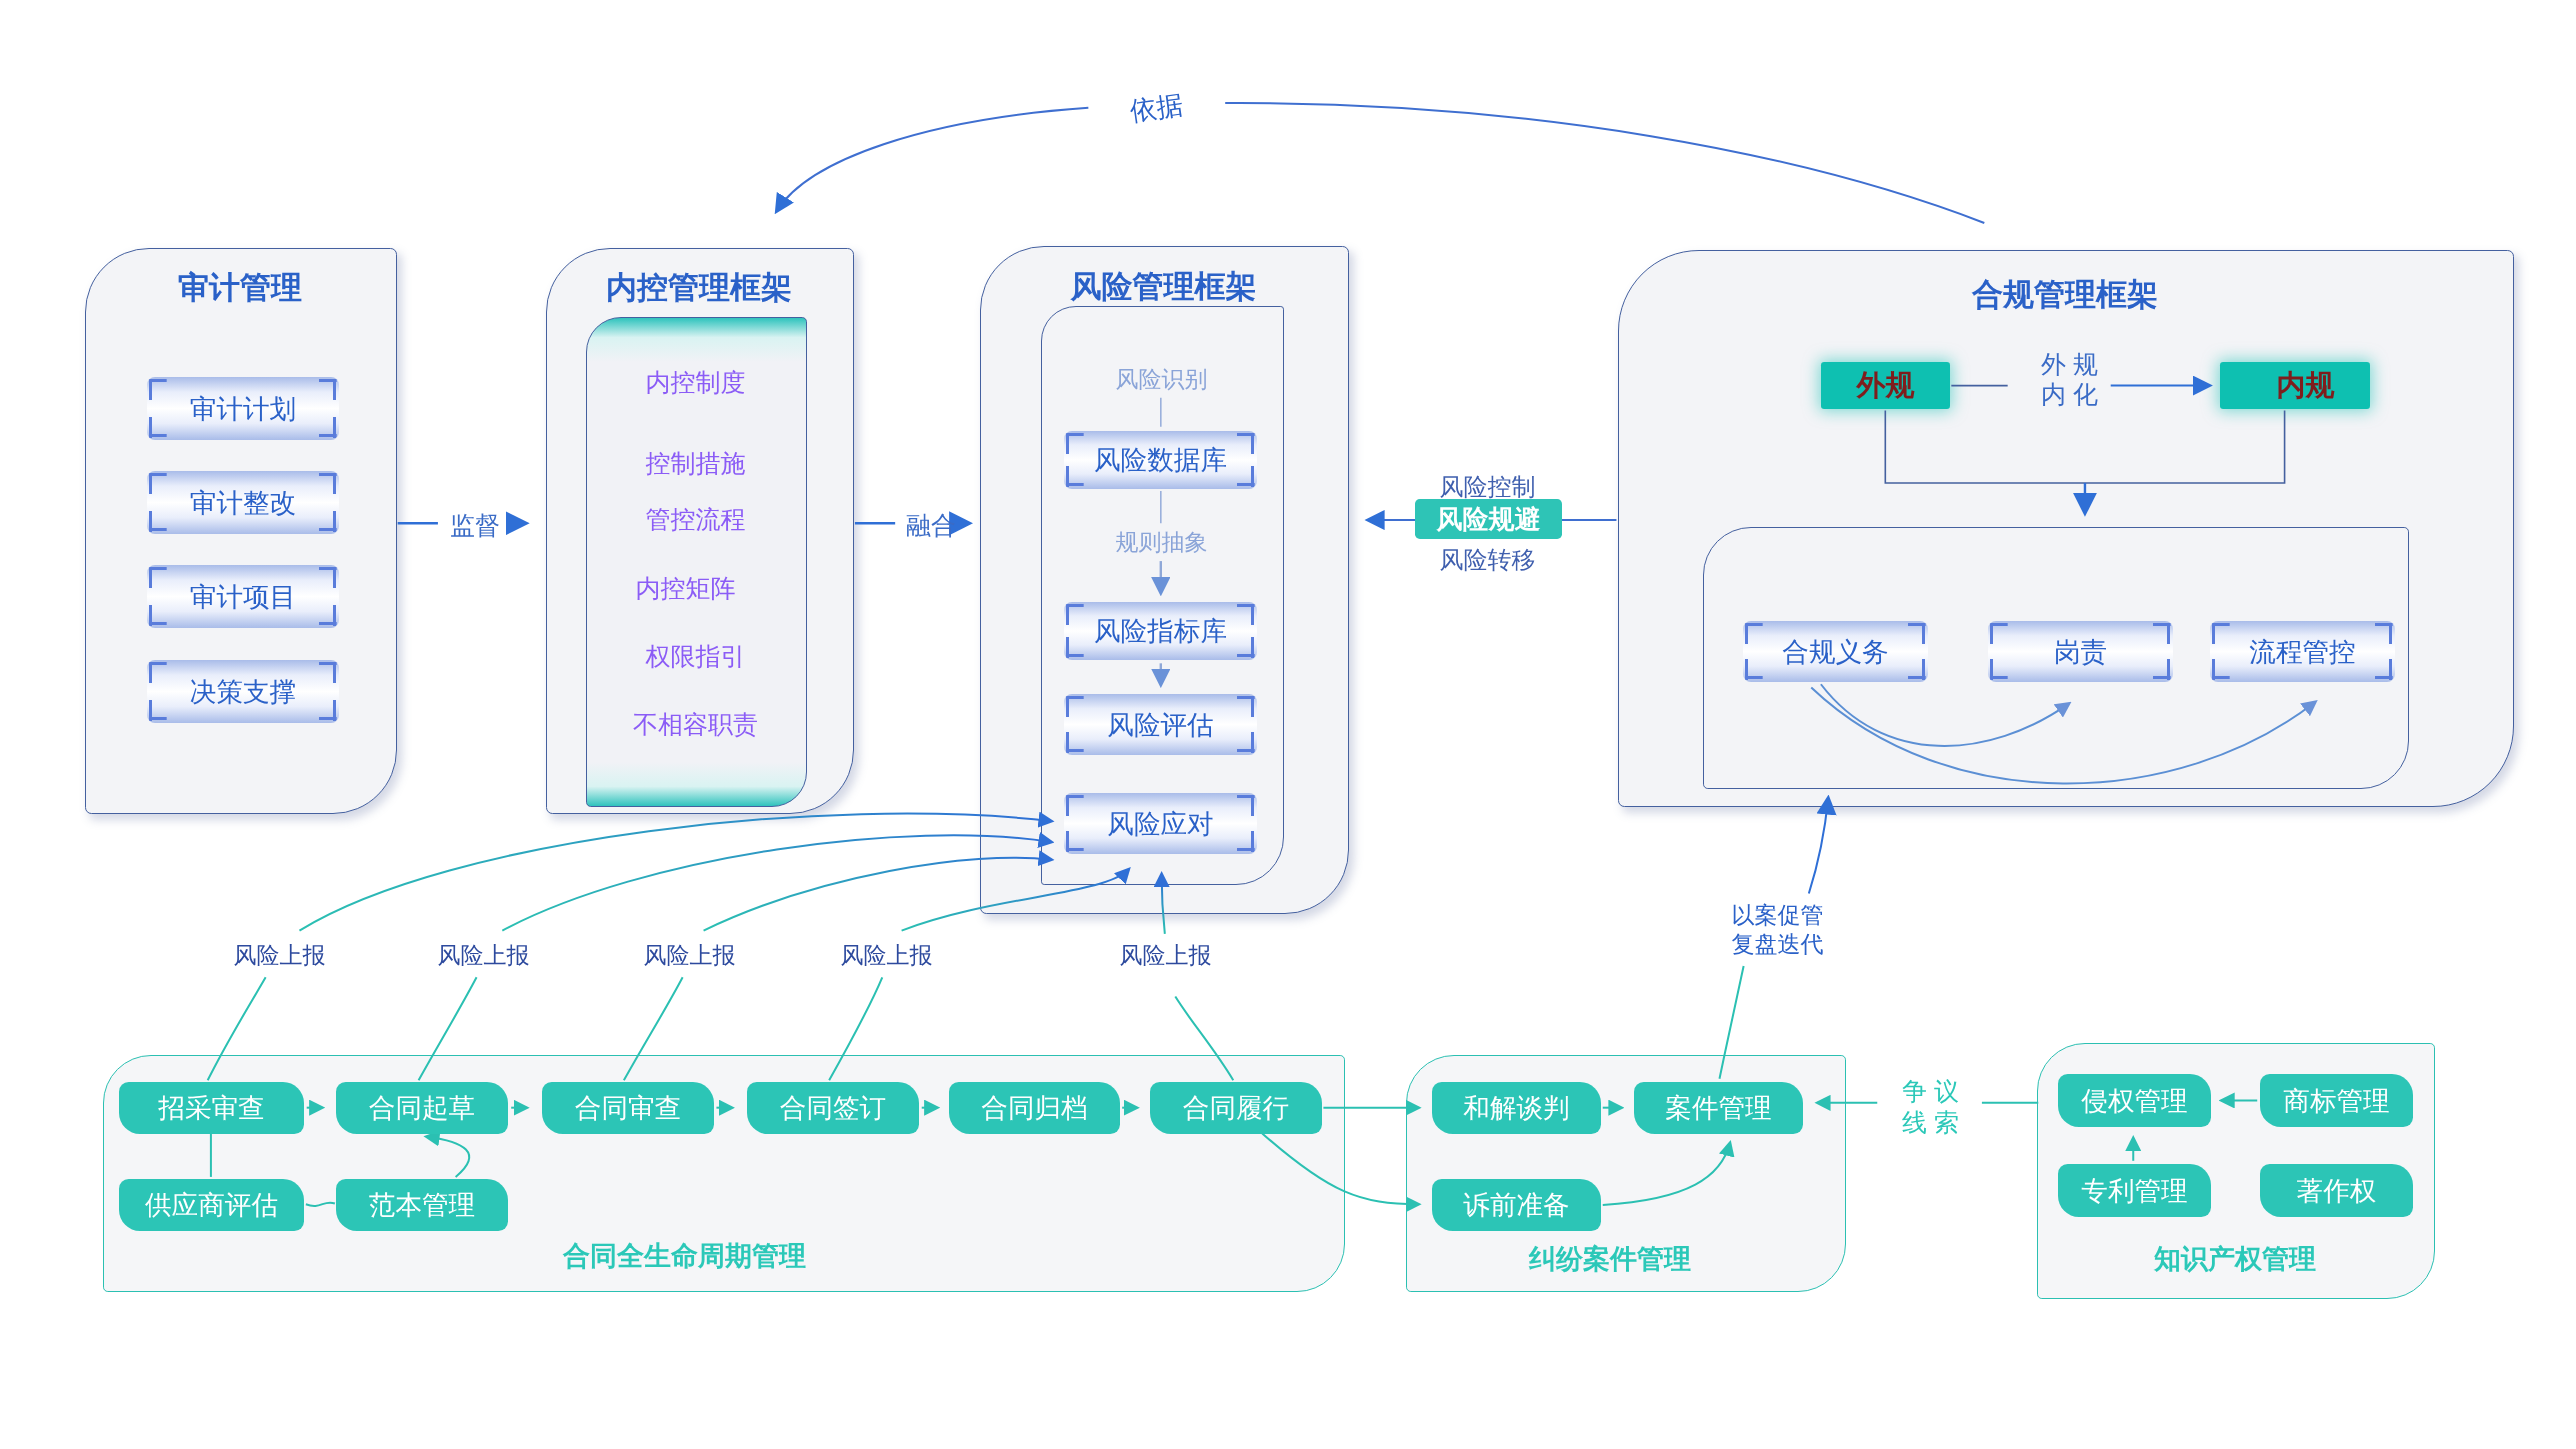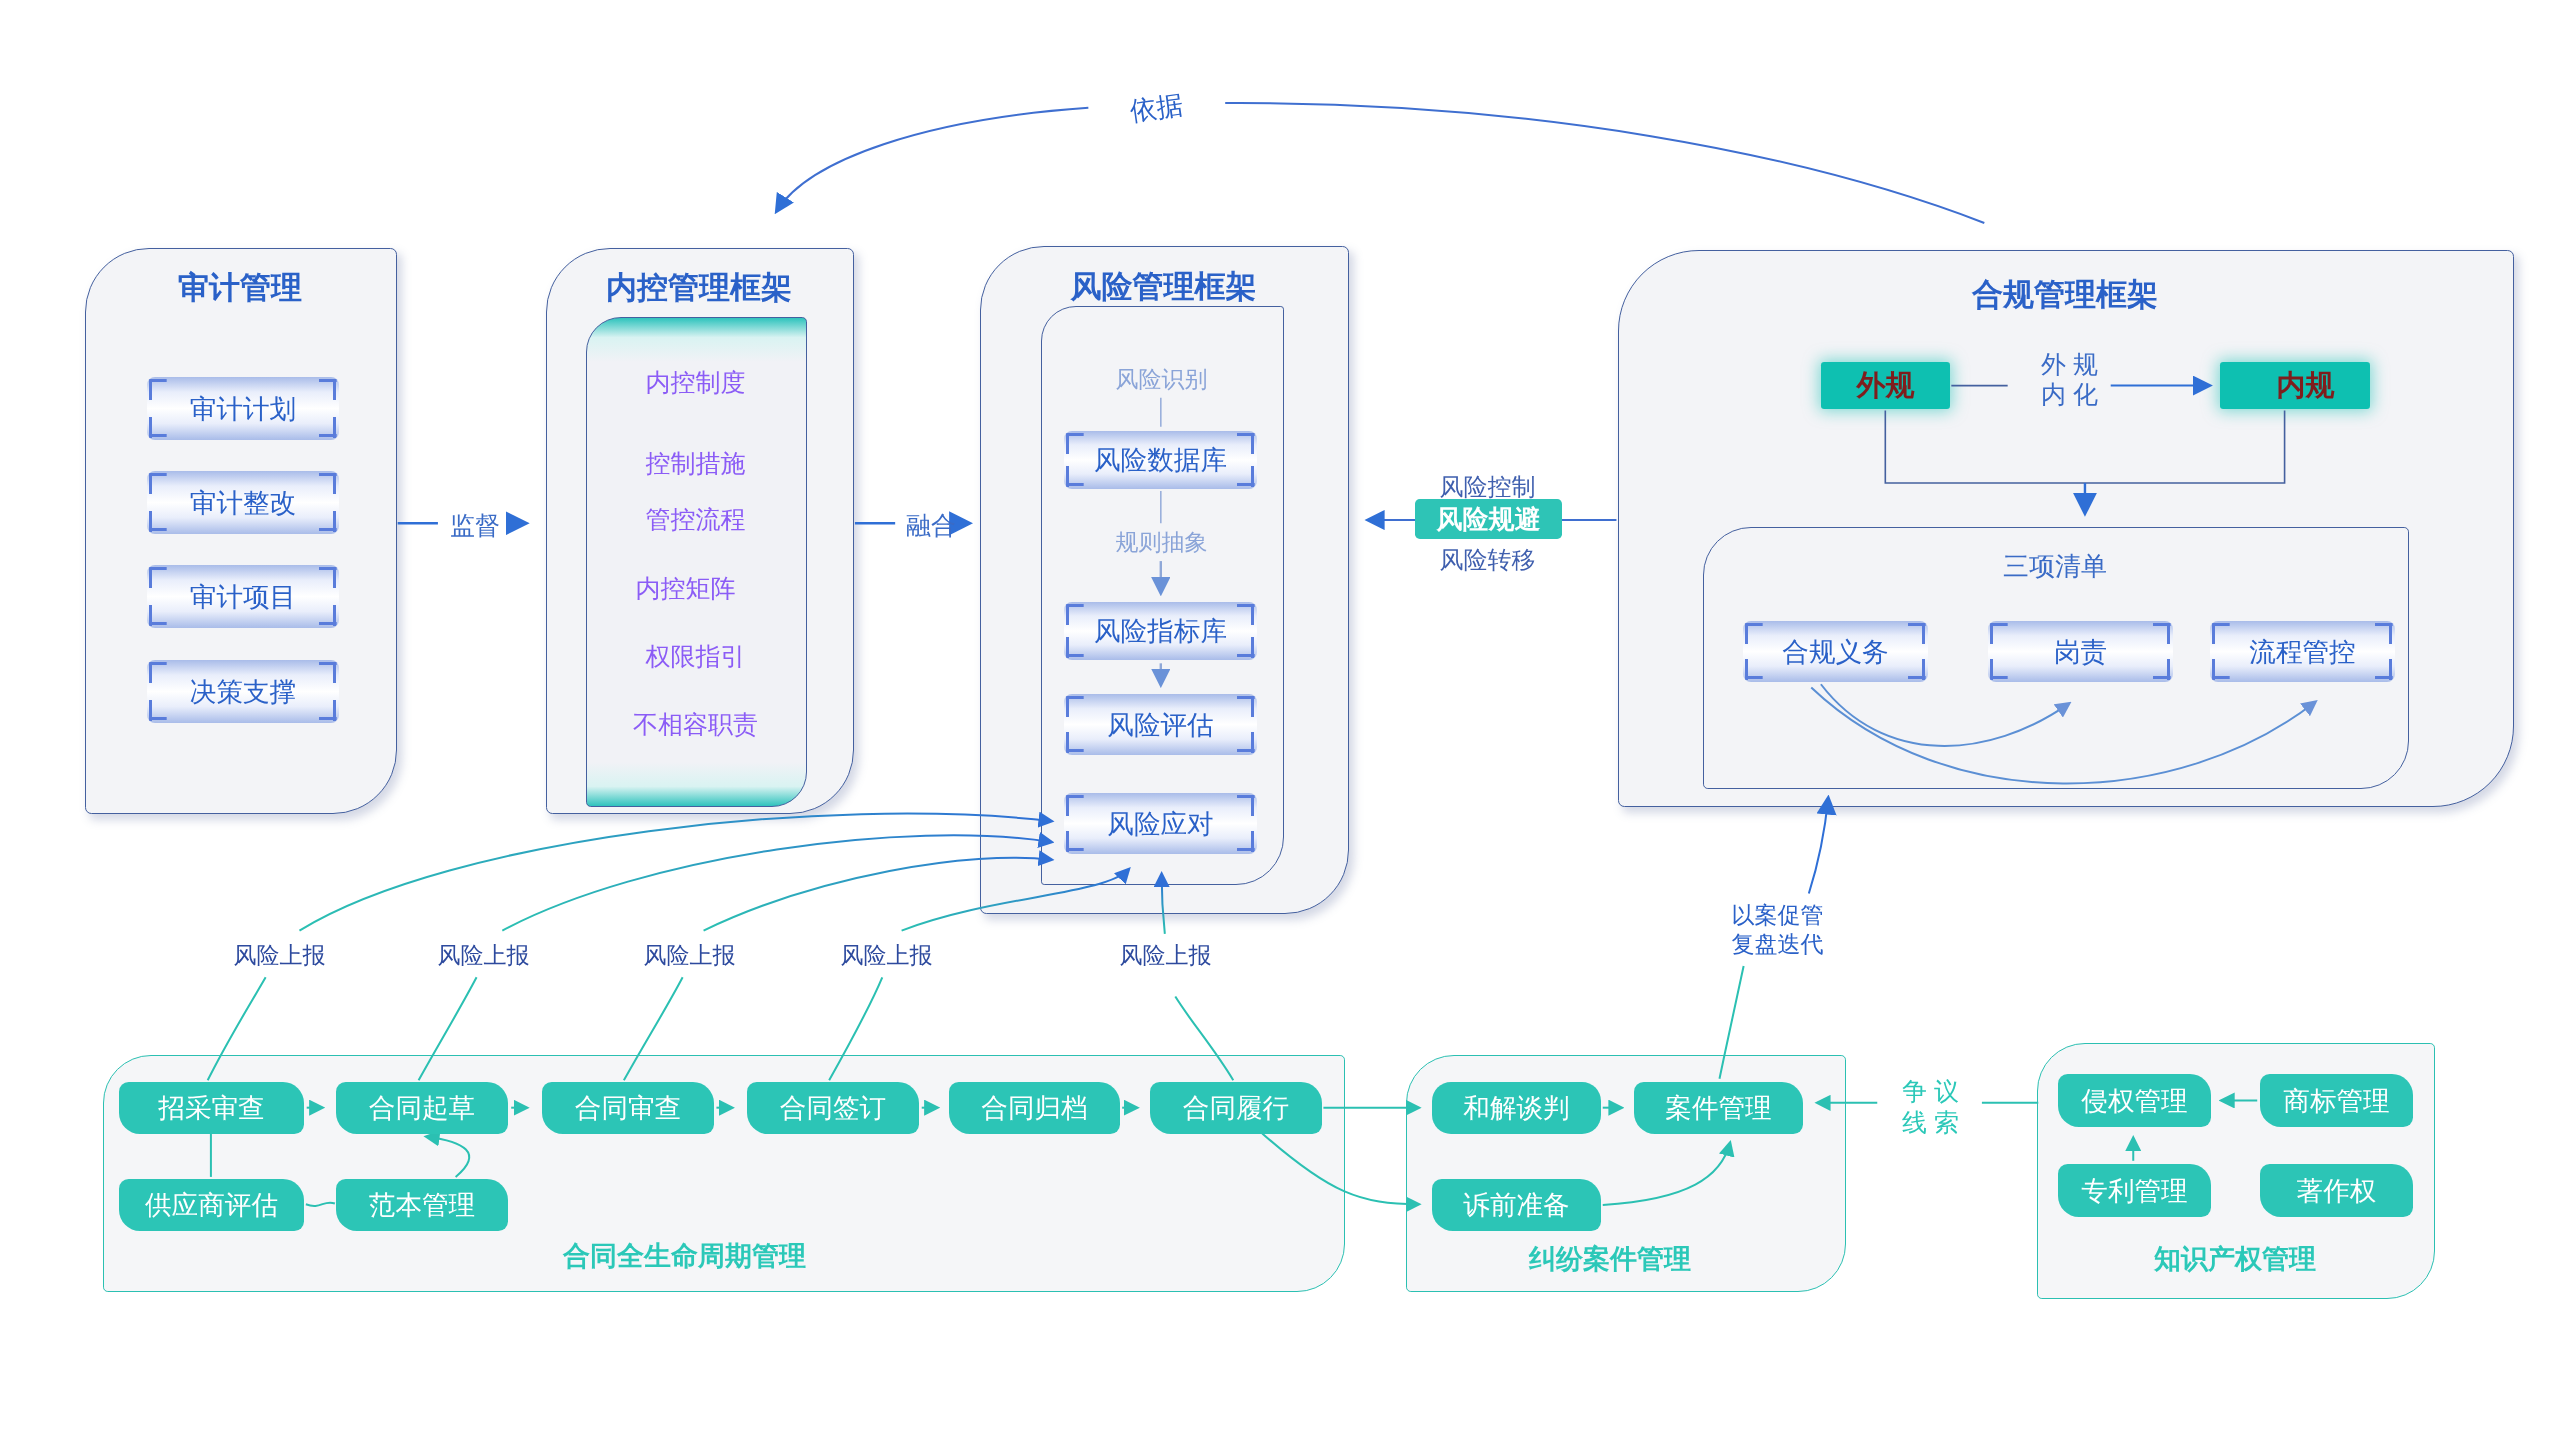--- a/index.html
+++ b/index.html
@@ -93,39 +93,38 @@
   <div class="cap" style="left:1064px;top:694px;width:193px;height:61px;">风险评估</div>
   <div class="cap" style="left:1064px;top:793px;width:193px;height:61px;">风险应对</div>
 
   <div class="panel-blue rad-huge" style="left:1618px;top:250px;width:894px;height:555px;"></div>
   <div class="panel-title" style="left:1618px;top:274px;width:894px;">合规管理框架</div>
   <div class="greg" style="left:1821px;top:362px;width:129px;height:47px;">外规</div>
   <div class="greg" style="left:2220px;top:362px;width:129px;height:47px;padding-left:21px;">内规</div>
   <div class="flabel lbl-blue" style="left:2013px;top:348px;width:113px;">外 规</div>
   <div class="flabel lbl-blue" style="left:2013px;top:378px;width:113px;">内 化</div>
   <div class="list-panel" style="left:1703px;top:527px;width:704px;height:260px;"></div>
-  <div class="flabel lbl-blue" style="left:1703px;top:549px;width:704px;font-size:26px;">三项清单</div>
   <div class="cap" style="left:1743px;top:621px;width:185px;height:61px;">合规义务</div>
   <div class="cap" style="left:1988px;top:621px;width:185px;height:61px;">岗责</div>
   <div class="cap" style="left:2210px;top:621px;width:185px;height:61px;">流程管控</div>
 
   <div class="panel-teal" style="left:103px;top:1055px;width:1240px;height:235px;"></div>
   <div class="teal-title" style="left:483px;top:1238px;width:403px;">合同全生命周期管理</div>
   <div class="tb" style="left:119px;top:1082px;width:185px;height:52px;">招采审查</div>
   <div class="tb" style="left:336px;top:1082px;width:172px;height:52px;">合同起草</div>
   <div class="tb" style="left:542px;top:1082px;width:172px;height:52px;">合同审查</div>
   <div class="tb" style="left:747px;top:1082px;width:172px;height:52px;">合同签订</div>
   <div class="tb" style="left:949px;top:1082px;width:171px;height:52px;">合同归档</div>
   <div class="tb" style="left:1150px;top:1082px;width:172px;height:52px;">合同履行</div>
   <div class="tb" style="left:119px;top:1179px;width:185px;height:52px;">供应商评估</div>
   <div class="tb" style="left:336px;top:1179px;width:172px;height:52px;">范本管理</div>
 
   <div class="panel-teal" style="left:1406px;top:1055px;width:438px;height:235px;"></div>
   <div class="teal-title" style="left:1489px;top:1241px;width:242px;">纠纷案件管理</div>
-  <div class="tb" style="left:1432px;top:1082px;width:169px;height:52px;border-radius:19px;">和解谈判</div>
+  <div class="tb" style="left:1432px;top:1082px;width:169px;height:52px;">和解谈判</div>
   <div class="tb" style="left:1634px;top:1082px;width:169px;height:52px;">案件管理</div>
   <div class="tb" style="left:1432px;top:1179px;width:169px;height:52px;">诉前准备</div>
 
   <div class="panel-teal" style="left:2037px;top:1043px;width:396px;height:254px;"></div>
   <div class="teal-title" style="left:2114px;top:1241px;width:242px;">知识产权管理</div>
   <div class="tb" style="left:2058px;top:1074px;width:153px;height:53px;">侵权管理</div>
   <div class="tb" style="left:2260px;top:1074px;width:153px;height:53px;">商标管理</div>
   <div class="tb" style="left:2058px;top:1164px;width:153px;height:53px;">专利管理</div>
   <div class="tb" style="left:2260px;top:1164px;width:153px;height:53px;">著作权</div>
 

